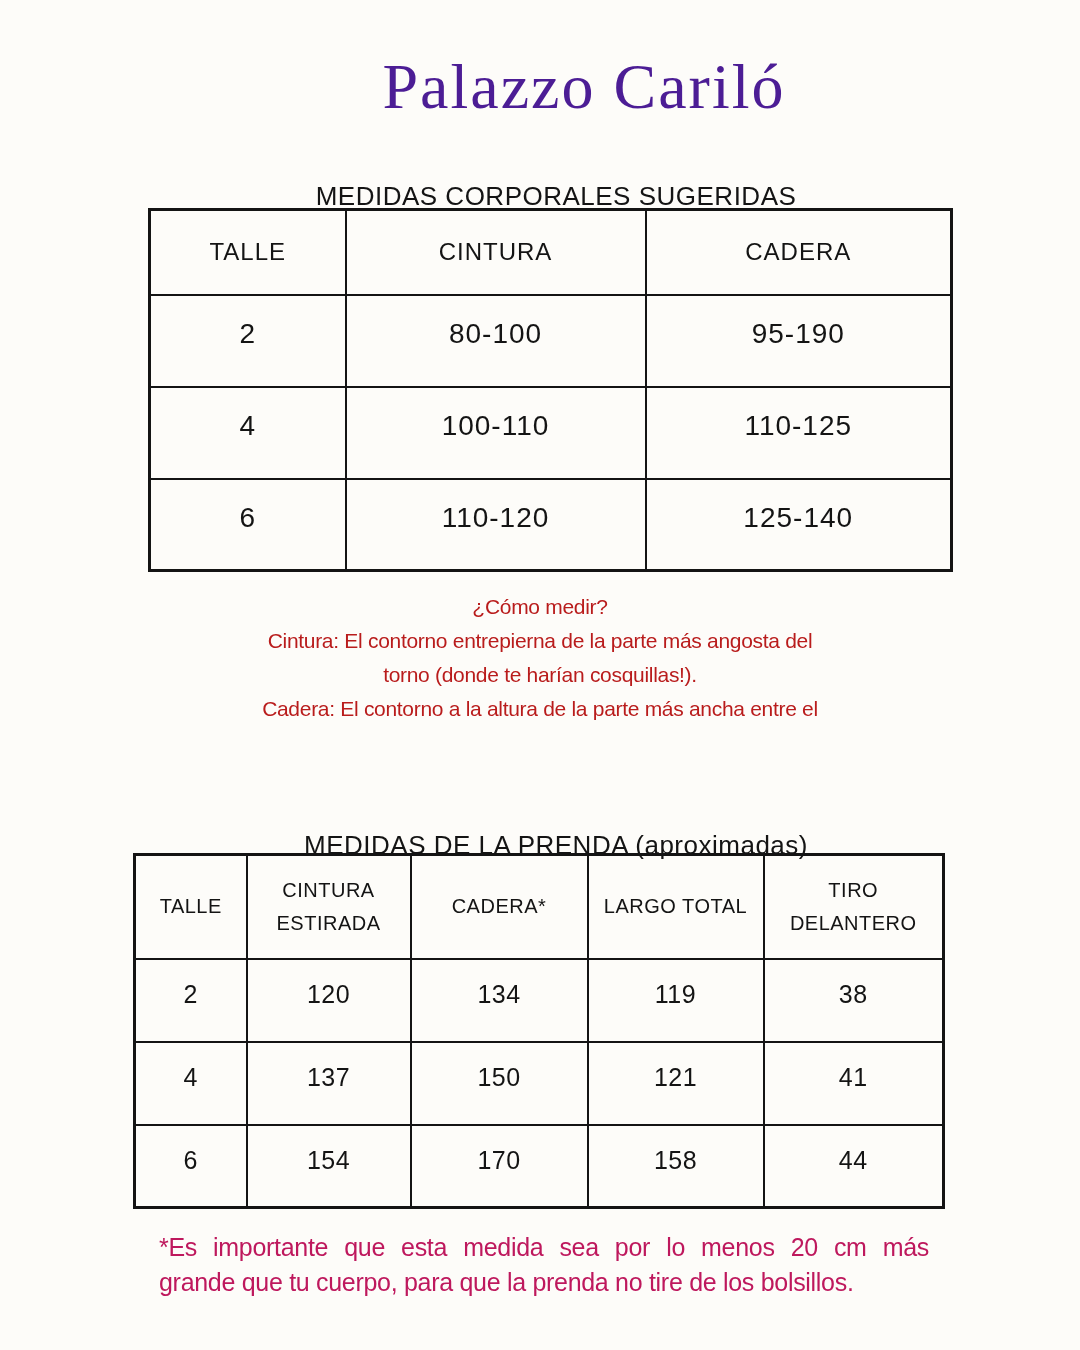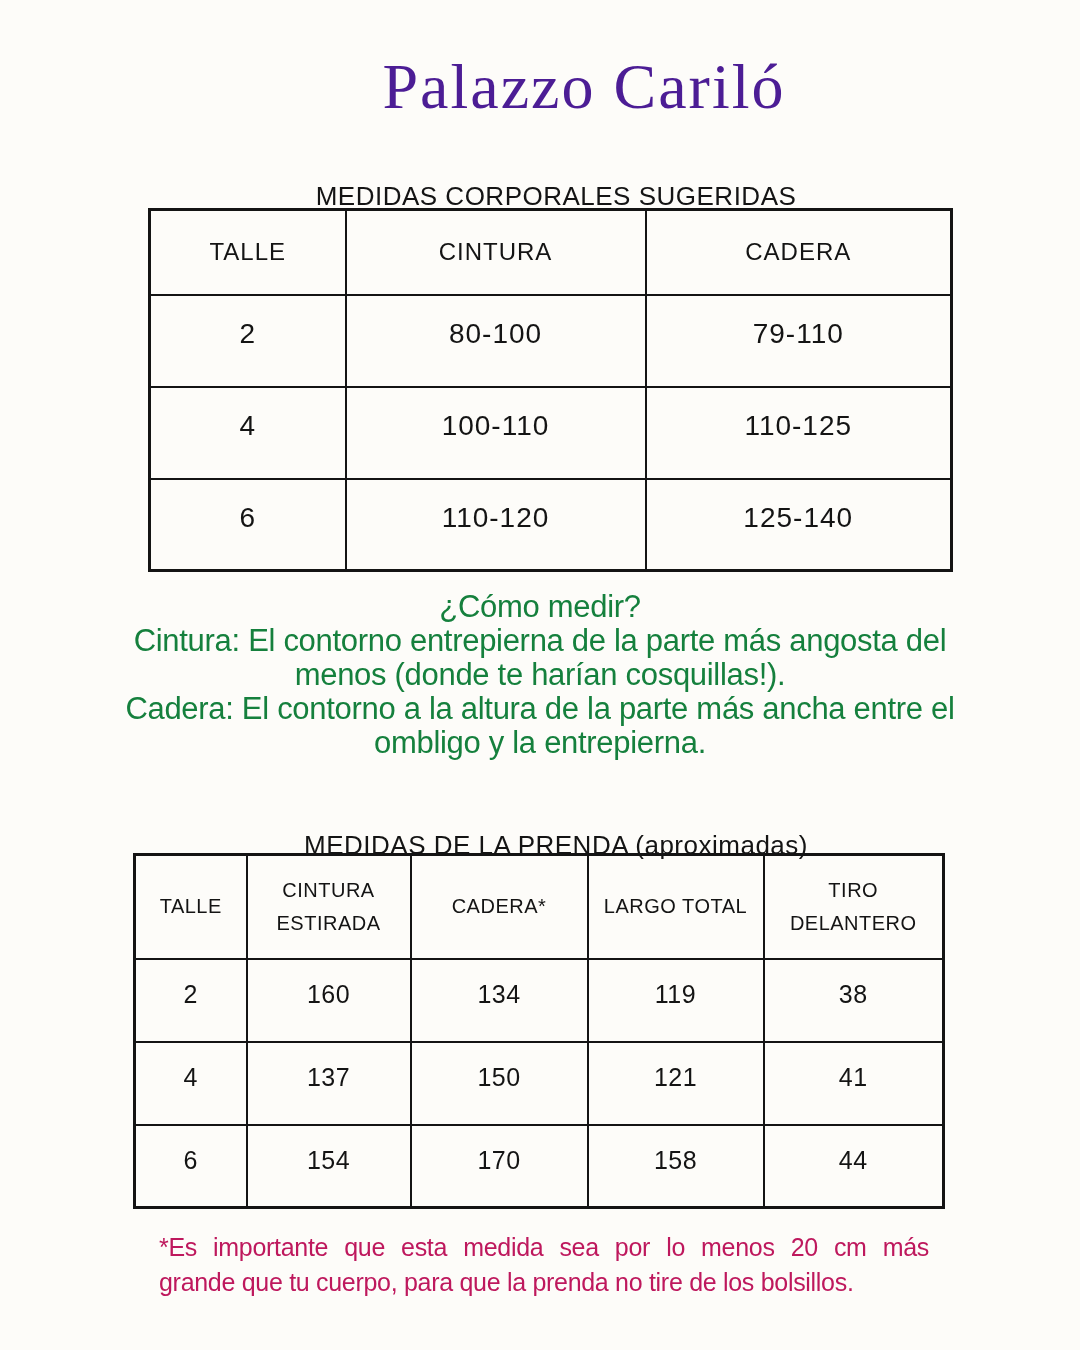--- a/index.html
+++ b/index.html
@@ -70,24 +70,24 @@
   #table-garment-measures tbody tr { height: 83px; }
   #table-garment-measures th { font-size: 20px; letter-spacing: 0.5px; line-height: 1.65; padding: 0 14px; }
   #table-garment-measures td { font-size: 25px; letter-spacing: 0.5px; padding-bottom: 12px; }
 
   .measure-block {
     position: absolute;
     top: 590px;
     left: 0;
     width: 100%;
     text-align: center;
-    font-size: 31px;
+    font-size: 21px;
     line-height: 34px;
     letter-spacing: -0.3px;
-    color: #15803d;
+    color: #b91c1c;
   }
   .measure-block .m-line { white-space: nowrap; }
 
   .footnote {
     position: absolute;
     top: 1230px;
     left: 159px;
     width: 770px;
     font-size: 25px;
     line-height: 34.5px;
@@ -116,41 +116,40 @@
       <tr>
           <th>TALLE</th>
           <th>CINTURA</th>
           <th>CADERA</th>
         </tr>
     </thead>
     <tbody>
         <tr>
           <td>2</td>
           <td>80-100</td>
-          <td>79-110</td>
+          <td>95-190</td>
         </tr>
         <tr>
           <td>4</td>
           <td>100-110</td>
           <td>110-125</td>
         </tr>
         <tr>
           <td>6</td>
           <td>110-120</td>
           <td>125-140</td>
         </tr>
       </tbody>
   </table>
 
   <div class="measure-block">
     <div class="m-line">¿Cómo medir?</div>
     <div class="m-line">Cintura: El contorno entrepierna de la parte más angosta del</div>
-    <div class="m-line">menos (donde te harían cosquillas!).</div>
+    <div class="m-line">torno (donde te harían cosquillas!).</div>
     <div class="m-line">Cadera: El contorno a la altura de la parte más ancha entre el</div>
-    <div class="m-line">ombligo y la entrepierna.</div>
   </div>
 
   <h2 class="section-heading" id="heading-garment">MEDIDAS DE LA PRENDA (aproximadas)</h2>
 
   <table id="table-garment-measures">
     <colgroup>
       <col style="width:112px">
         <col style="width:164px">
         <col style="width:177px">
         <col style="width:176px">
@@ -161,21 +160,21 @@
           <th>TALLE</th>
           <th>CINTURA ESTIRADA</th>
           <th>CADERA*</th>
           <th>LARGO TOTAL</th>
           <th>TIRO DELANTERO</th>
         </tr>
     </thead>
     <tbody>
         <tr>
           <td>2</td>
-          <td>160</td>
+          <td>120</td>
           <td>134</td>
           <td>119</td>
           <td>38</td>
         </tr>
         <tr>
           <td>4</td>
           <td>137</td>
           <td>150</td>
           <td>121</td>
           <td>41</td>

